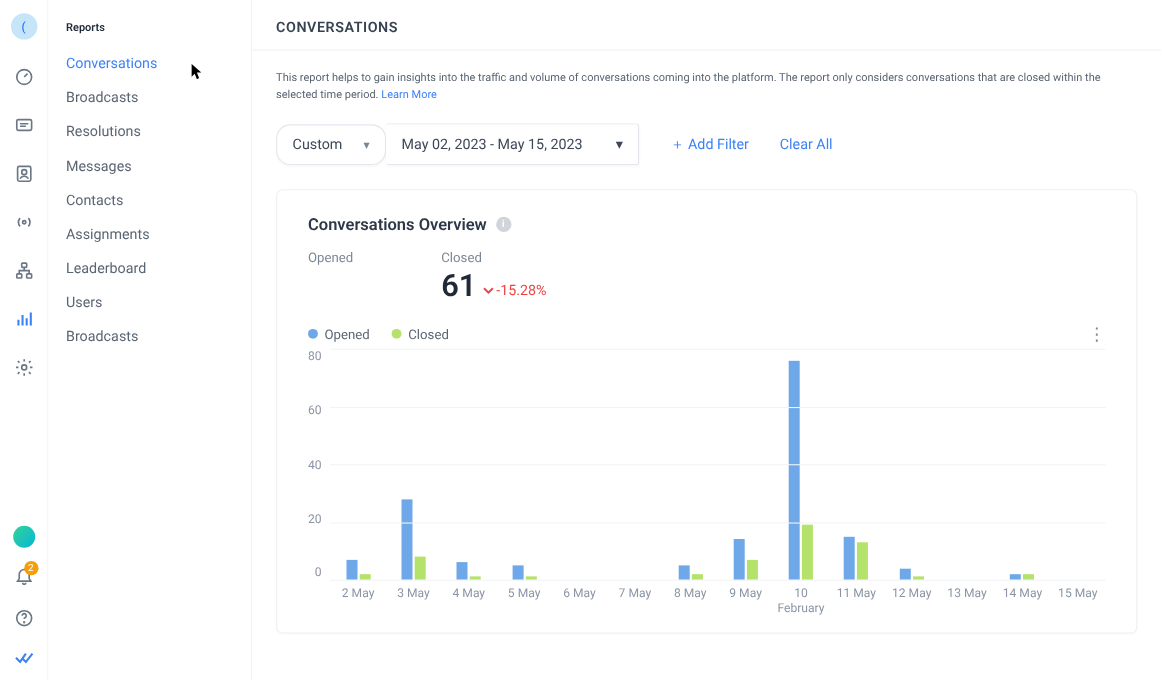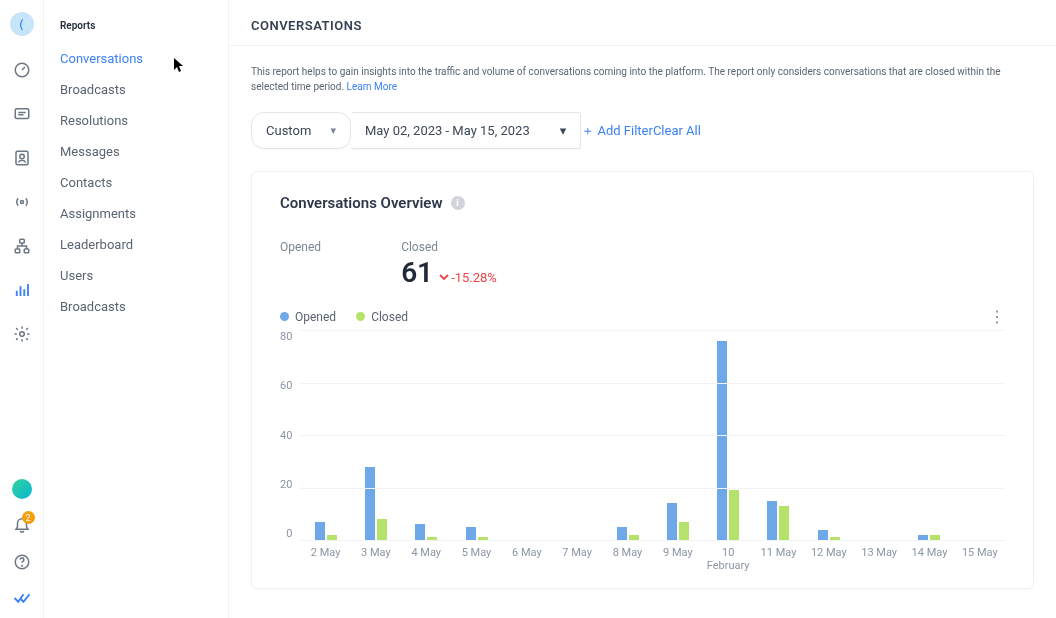--- a/index.html
+++ b/index.html
@@ -18,23 +18,23 @@
 .top-header { display: flex; justify-content: space-between; align-items: flex-start; padding: 18px 22px 12px; border-bottom: 1px solid #eef0f3; }
 .page-title { font-size: 13px; font-weight: 600; letter-spacing: 0.5px; color: #364152; }
 .header-meta { text-align: right; font-size: 12px; color: #7b8794; line-height: 1.4; }
 .content { padding: 18px 22px; overflow-y: auto; flex: 1; }
 .desc { font-size: 10px; color: #5a6573; line-height: 1.5; margin-bottom: 18px; }
 .desc a { color: #3b82f6; text-decoration: none; }
 .filter-row { display: flex; align-items: center; gap: 0; margin-bottom: 22px; }
 .select-box { border: 1px solid #e3e7ed; background: #fff; border-radius: 13px; padding: 10px 14px; font-size: 13px; color: #3c4858; display: flex; align-items: center; gap: 14px; cursor: pointer; box-shadow: 0 1px 2px rgba(0,0,0,0.03); min-width: 100px; }
 .select-box .chev { margin-left: auto; color: #7b8794; font-size: 11px; }
 .date-box { border: 1px solid #e3e7ed; background: #fff; border-radius: 3px; padding: 10px 14px; font-size: 13px; color: #3c4858; display: flex; align-items: center; gap: 30px; cursor: pointer; box-shadow: 0 1px 2px rgba(0,0,0,0.03); border-left: none; }
-.filter-link { color: #3b82f6; font-size: 13px; cursor: pointer; }
+.filter-link { color: #3b82f6; font-size: 13px; margin-left: 28px; cursor: pointer; }
 .card { border: 1px solid #eef0f3; border-radius: 6px; padding: 22px 28px 18px; background: #fff; box-shadow: 0 1px 3px rgba(0,0,0,0.02); }
-.card-title-row { display: flex; align-items: center; gap: 8px; margin-bottom: 28px; }
+.card-title-row { display: flex; align-items: center; gap: 8px; margin-bottom: 14px; }
 .card-title { font-size: 15px; font-weight: 600; color: #2d3748; }
 .info-dot { width: 14px; height: 14px; border-radius: 50%; background: #d1d5db; color: #fff; font-size: 9px; display: flex; align-items: center; justify-content: center; font-weight: bold; }
 .metrics { display: flex; gap: 80px; margin-bottom: 18px; }
 .metric-label { font-size: 12px; color: #7b8794; margin-bottom: 2px; }
 .metric-val-row { display: flex; align-items: baseline; gap: 6px; }
 .metric-val { font-size: 28px; font-weight: 600; color: #1f2937; }
 .metric-delta { font-size: 13px; display: flex; align-items: center; gap: 2px; }
 .delta-up { color: #22c55e; }
 .delta-down { color: #ef4444; }
 .legend-row { display: flex; align-items: center; gap: 20px; margin-bottom: 4px; }

